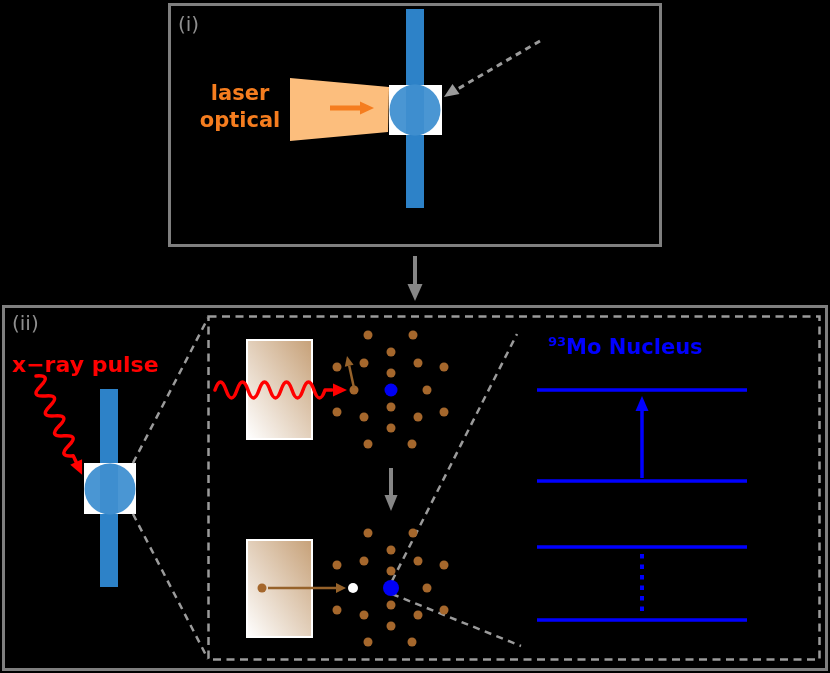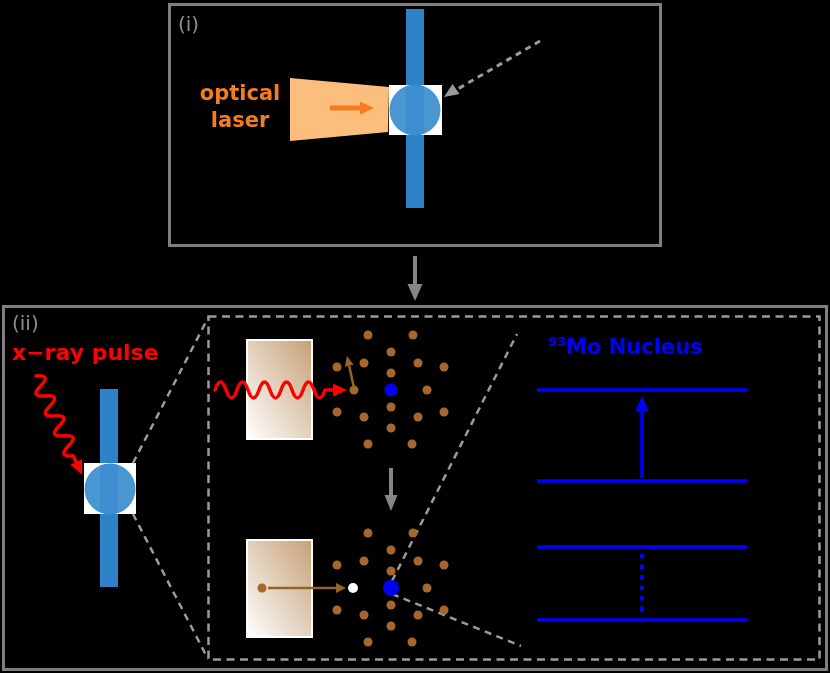--- a/index.html
+++ b/index.html
@@ -14,21 +14,21 @@
   #panel-ii{left:2px;top:305px;width:826px;height:366px;}
   
   #gfx{position:absolute;left:0;top:0;z-index:1;}
   
   .txt{position:absolute;z-index:2;white-space:nowrap;}
   .panel-label{color:var(--label-gray,#8e8e8e);font-size:20px;}
   #label-i{left:178px;top:12px;}
   #label-ii{left:12px;top:311px;}
   #optical-laser-label{left:190px;top:80px;width:100px;text-align:center;
     color:var(--orange,#f57d1f);font-weight:bold;font-size:21px;line-height:27px;white-space:normal;}
-  #xray-label{left:12px;top:340px;color:var(--red,#ff0000);font-weight:bold;font-size:22px;}
+  #xray-label{left:12px;top:352px;color:var(--red,#ff0000);font-weight:bold;font-size:22px;}
   #mo-title{left:548px;top:334px;width:230px;text-align:left;
     color:var(--level-blue,#0000ff);font-weight:bold;font-size:21px;}
   #mo-title sup{font-size:13px;}
   
   .bar{fill:var(--bar-blue,#2d82c8);}
   .tframe{fill:#ffffff;}
   .tcircle{fill:var(--target-blue,#4a96d3);}
   .tstripe{fill:var(--bar-blue,#2d82c8);opacity:.38;}
   .beam{fill:var(--beam-orange,#fcbe7d);}
   .oarrow-line{stroke:var(--orange,#f57d1f);stroke-width:5;}
@@ -186,18 +186,18 @@
     <g>
       <line class="bluearrow-line" x1="642" y1="478" x2="642" y2="410"></line>
       <polygon class="bluearrow-head" points="642,396 635.5,411 648.5,411"></polygon>
     </g>
     <line class="bluedash" x1="642" y1="554" x2="642" y2="612"></line>
   </g>
 </svg>
 
 <div class="txt panel-label" id="label-i">(i)</div>
 <div class="txt" id="optical-laser-label">
+  <div>laser</div>
   <div>optical</div>
-  <div>laser</div>
 </div>
 <div class="txt panel-label" id="label-ii">(ii)</div>
 <div class="txt" id="xray-label">x−ray pulse</div>
 <div class="txt" id="mo-title"><sup>93</sup><span>Mo Nucleus</span></div>
 
 </body></html>

